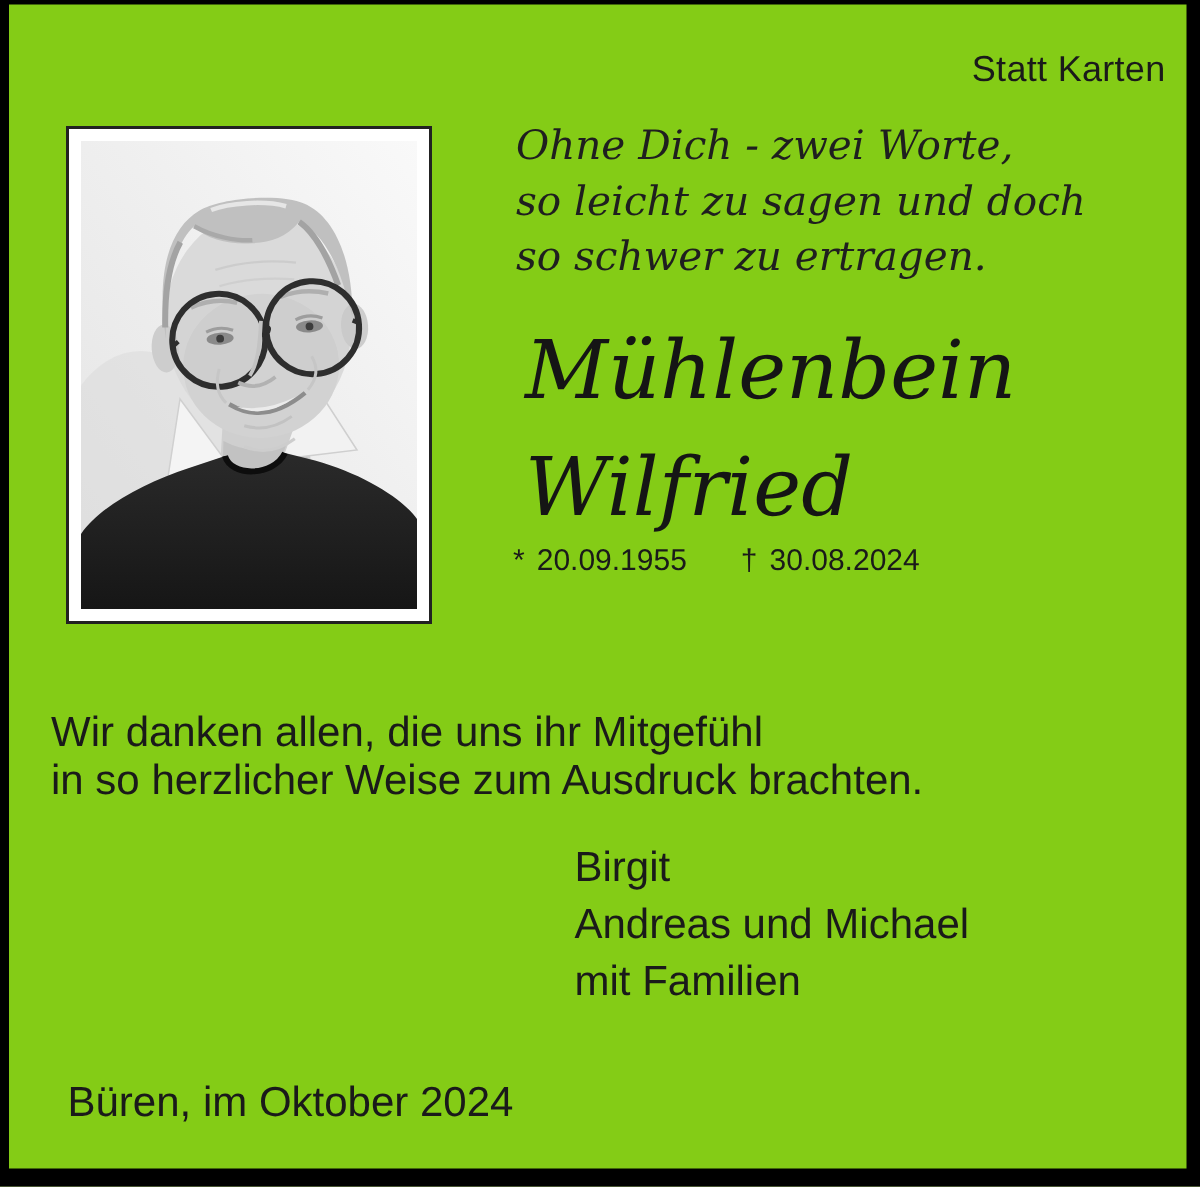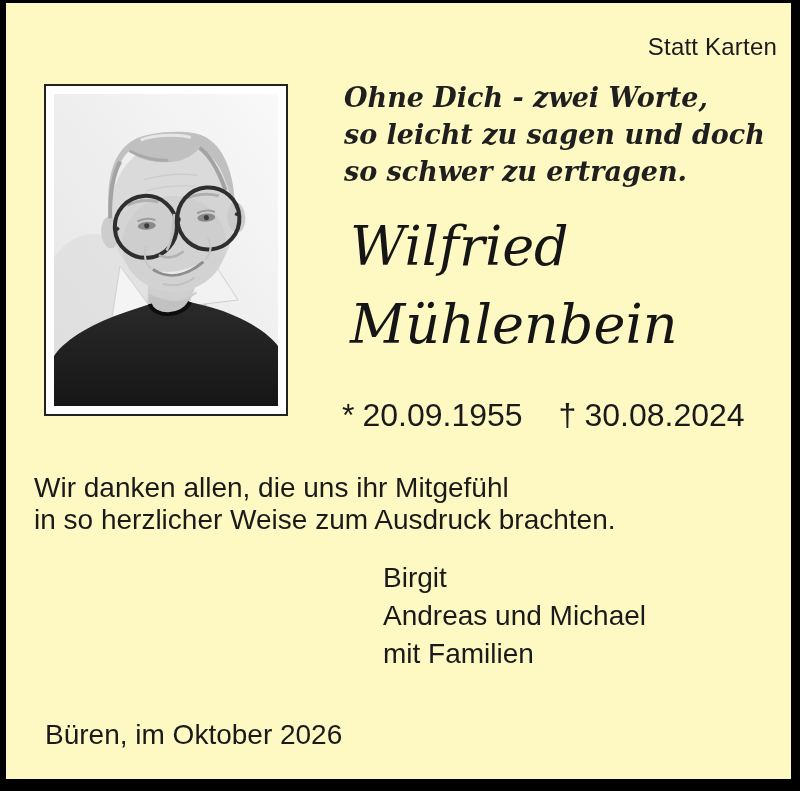--- a/index.html
+++ b/index.html
@@ -7,21 +7,21 @@
     position:relative;
     width:800px;height:791px;
     background:#000;
     overflow:hidden;
     font-family:"Liberation Sans", sans-serif;
     color:#1a1a1a;
   }
   .sheet{
     position:absolute;
     left:6px;top:3px;right:9px;bottom:12px;
-    background:#fef9c3;
+    background:#84cc16;
   }
   .statt{
     position:absolute;
     top:30px;right:14px;
     font-size:24px;
     letter-spacing:0.2px;
     color:#1a1a1a;
     white-space:nowrap;
   }
   .photo-frame{
@@ -36,36 +36,35 @@
   .photo-frame svg{display:block;width:224px;height:312px;}
   .quote{
     position:absolute;
     left:338px;top:76px;
     font-family:"DejaVu Serif", serif;
     font-style:italic;
     font-size:27px;
     line-height:37px;
     white-space:nowrap;
     color:#1f1f1f;
-    font-weight:bold;
   }
   .name{
     position:absolute;
     left:344px;top:205px;
     font-family:"DejaVu Serif", serif;
     font-style:italic;
     font-size:54px;
     line-height:78px;
     white-space:nowrap;
     color:#151515;
   }
   .dates{
     position:absolute;
-    left:336px;top:394px;
-    font-size:32px;
+    left:336px;top:360px;
+    font-size:20px;
     white-space:nowrap;
   }
   .dates .death{margin-left:36px;}
   .dates .sym{margin-right:8px;}
   .thanks{
     position:absolute;
     left:28px;top:469px;
     font-size:28px;
     line-height:32px;
     white-space:nowrap;
@@ -169,35 +168,35 @@
       </svg>
     </div>
 
     <div class="quote">
       <div>Ohne Dich - zwei Worte,</div>
       <div>so leicht zu sagen und doch</div>
       <div>so schwer zu ertragen.</div>
     </div>
 
     <div class="name">
+      <div>Mühlenbein</div>
       <div>Wilfried</div>
-      <div>Mühlenbein</div>
     </div>
 
     <div class="dates">
       <span class="birth"><span class="sym">*</span><span>20.09.1955</span></span><span class="death"><span class="sym">†</span><span>30.08.2024</span></span>
     </div>
 
     <div class="thanks">
       <div>Wir danken allen, die uns ihr Mitgefühl</div>
       <div>in so herzlicher Weise zum Ausdruck brachten.</div>
     </div>
 
     <div class="mourners">
       <div>Birgit</div>
       <div>Andreas und Michael</div>
       <div>mit Familien</div>
     </div>
 
-    <div class="footer">Büren, im Oktober 2026</div>
+    <div class="footer">Büren, im Oktober 2024</div>
 
   </div>
 </div>
 
 </body></html>

